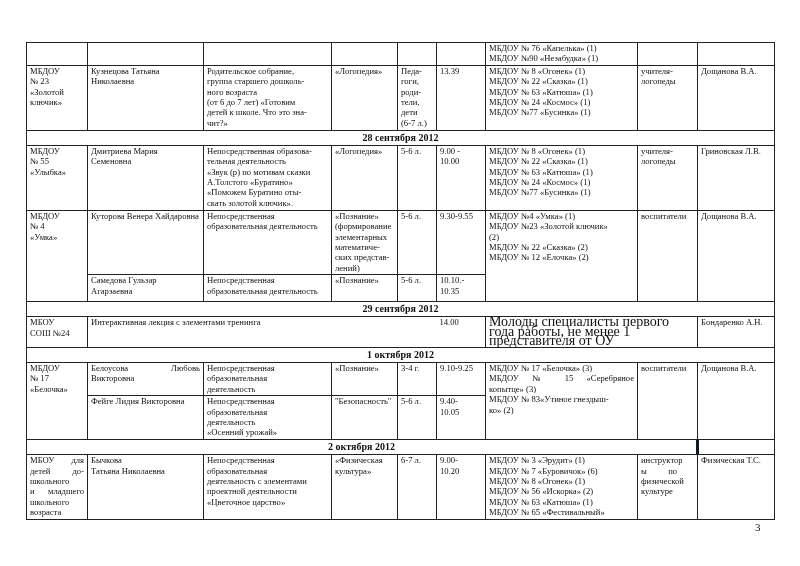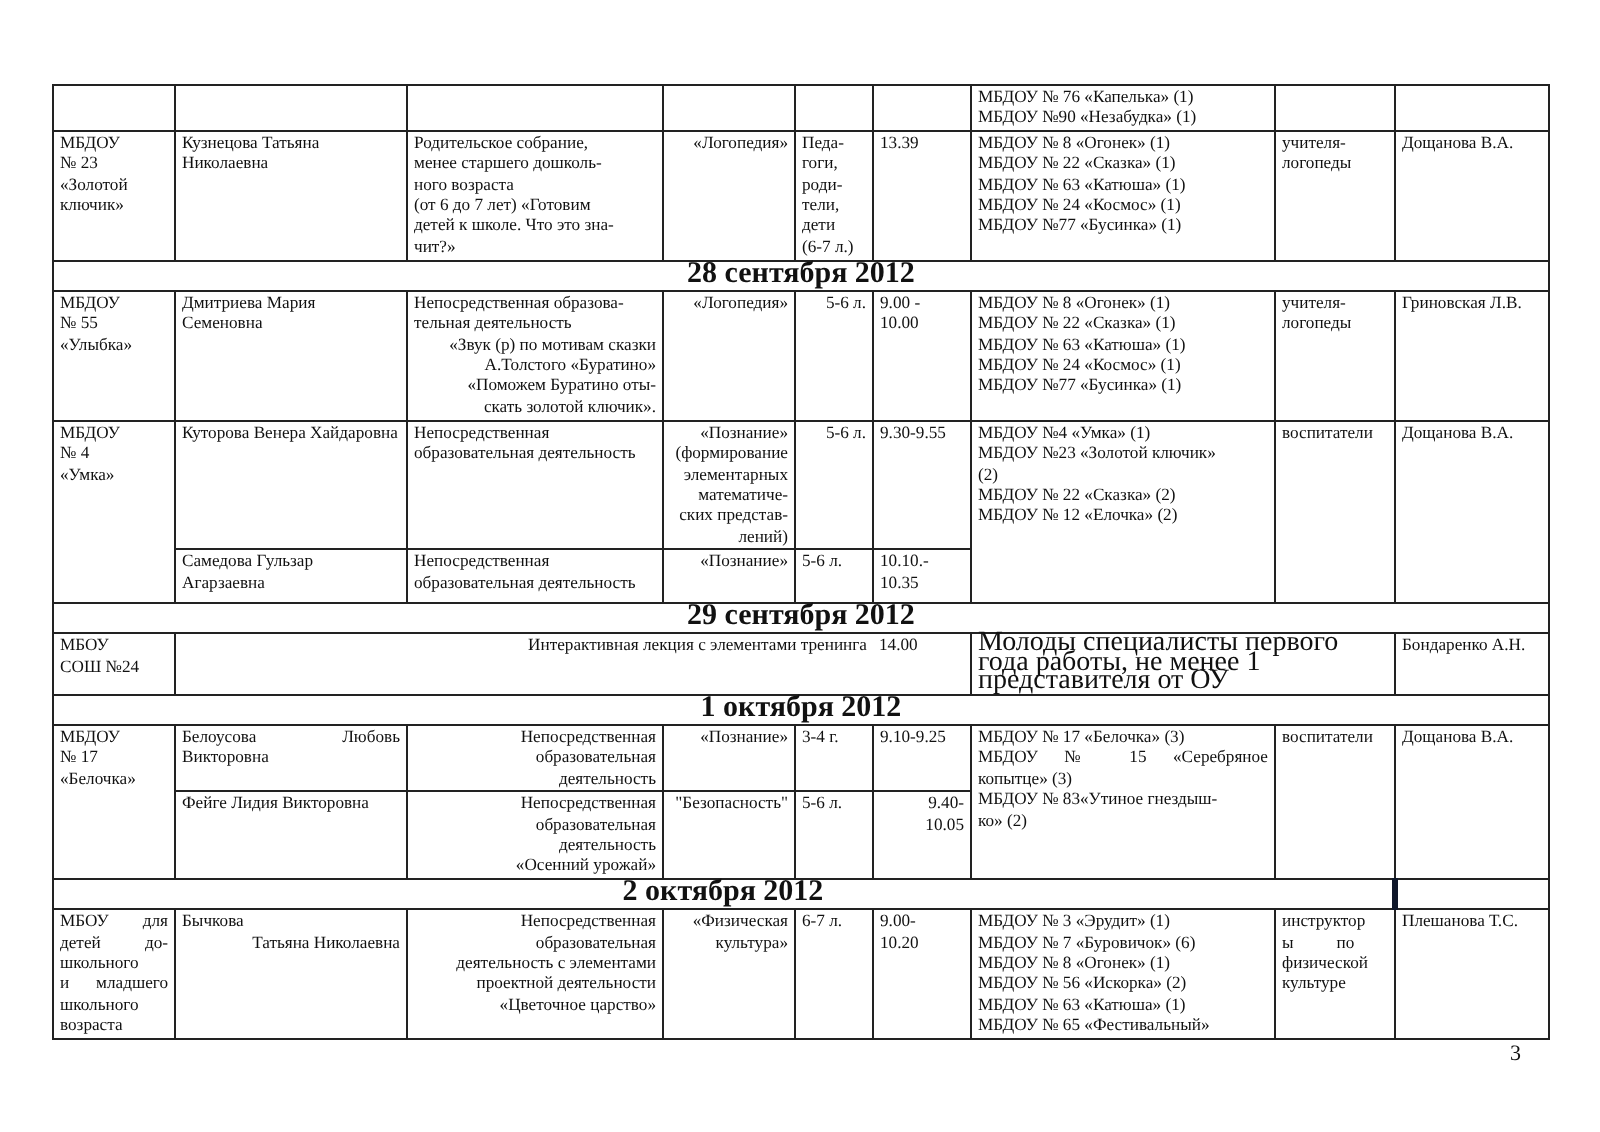--- a/index.html
+++ b/index.html
@@ -2,23 +2,23 @@
 <html><head>
 <meta charset="utf-8">
 <style>
   html, body { margin:0; padding:0; background:#ffffff; }
   body { width:800px; height:566px; position:relative; overflow:hidden;
          font-family:"Liberation Serif","DejaVu Serif",serif; color:#111; }
   table.sched { position:absolute; left:26px; top:42px; border-collapse:collapse;
          table-layout:fixed; width:748px; font-size:8.6px; line-height:10.4px; }
   table.sched td { border:1px solid #222; vertical-align:top; padding:0 3px 1px 3px;
          word-wrap:break-word; }
-  .c { text-align:right; }
+  .c { text-align:left; }
   .j { text-align:justify; }
-  td.date { text-align:center; font-weight:bold; font-size:15px; line-height:13px;
+  td.date { text-align:center; font-weight:bold; font-size:10px; line-height:13px;
             padding:1px 0; }
   .small { font-size:14px; line-height:9.6px; }
   .ln { display:block; }
   .pagenum { position:absolute; left:755px; top:521px; font-size:11px; }
 </style>
 </head>
 <body>
 
 <table class="sched">
   <colgroup>
@@ -52,21 +52,21 @@
   <tr style="height:65px">
     <td>
       <span class="ln">МБДОУ</span>
       <span class="ln">№ 23</span>
       <span class="ln">«Золотой</span>
       <span class="ln">ключик»</span>
     </td>
     <td>Кузнецова Татьяна Николаевна</td>
     <td>
       <span class="ln">Родительское собрание,</span>
-      <span class="ln">менее старшего дошколь-</span>
+      <span class="ln">группа старшего дошколь-</span>
       <span class="ln">ного возраста</span>
       <span class="ln">(от 6 до 7 лет) «Готовим</span>
       <span class="ln">детей к школе. Что это зна-</span>
       <span class="ln">чит?»</span>
     </td>
     <td class="c">«Логопедия»</td>
     <td>
       <span class="ln">Педа-</span>
       <span class="ln">гоги,</span>
       <span class="ln">роди-</span>
@@ -270,18 +270,18 @@
       <span class="ln">МБДОУ  № 56 «Искорка» (2)</span>
       <span class="ln">МБДОУ № 63 «Катюша» (1)</span>
       <span class="ln">МБДОУ  №  65  «Фестивальный»</span>
     </td>
     <td>
       <span class="ln">инструктор</span>
       <span class="ln" style="white-space:pre">ы          по</span>
       <span class="ln">физической</span>
       <span class="ln">культуре</span>
     </td>
-    <td>Плешанова Т.С.</td>
+    <td>Физическая Т.С.</td>
   </tr>
 </tbody>
   </table>
 
 <div class="pagenum">3</div>
 
 </body></html>

